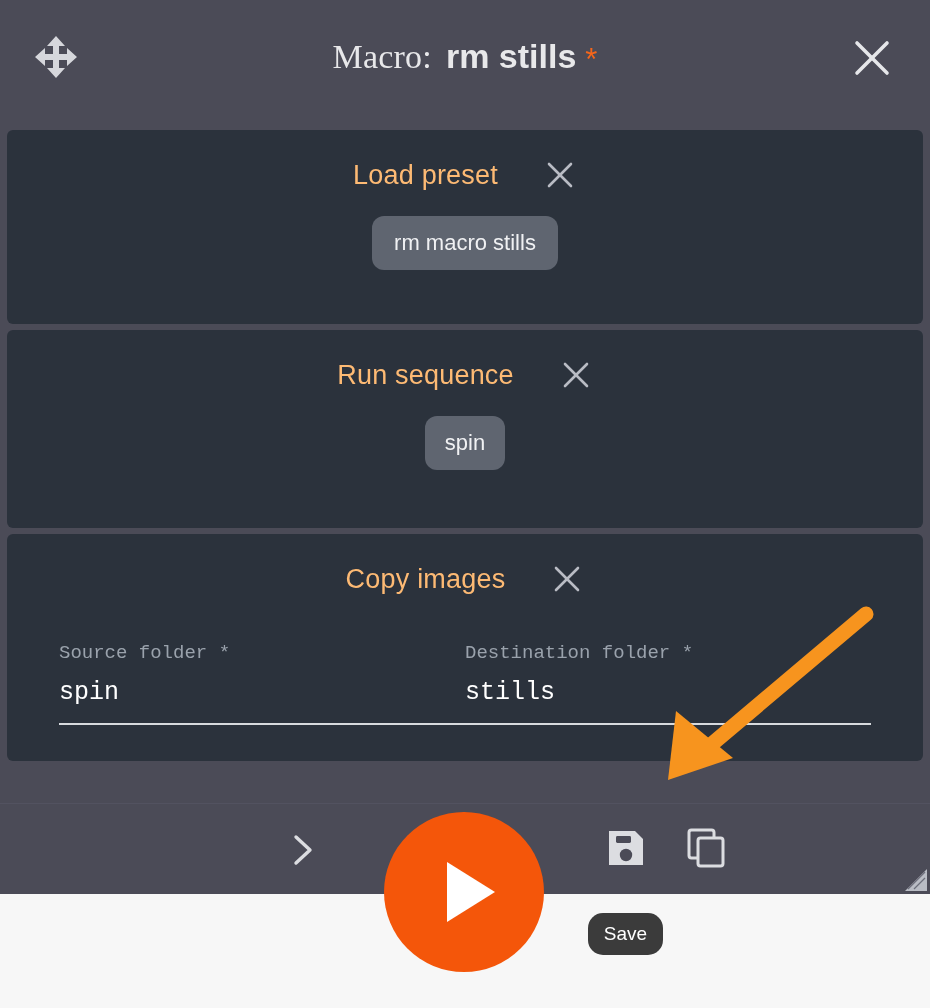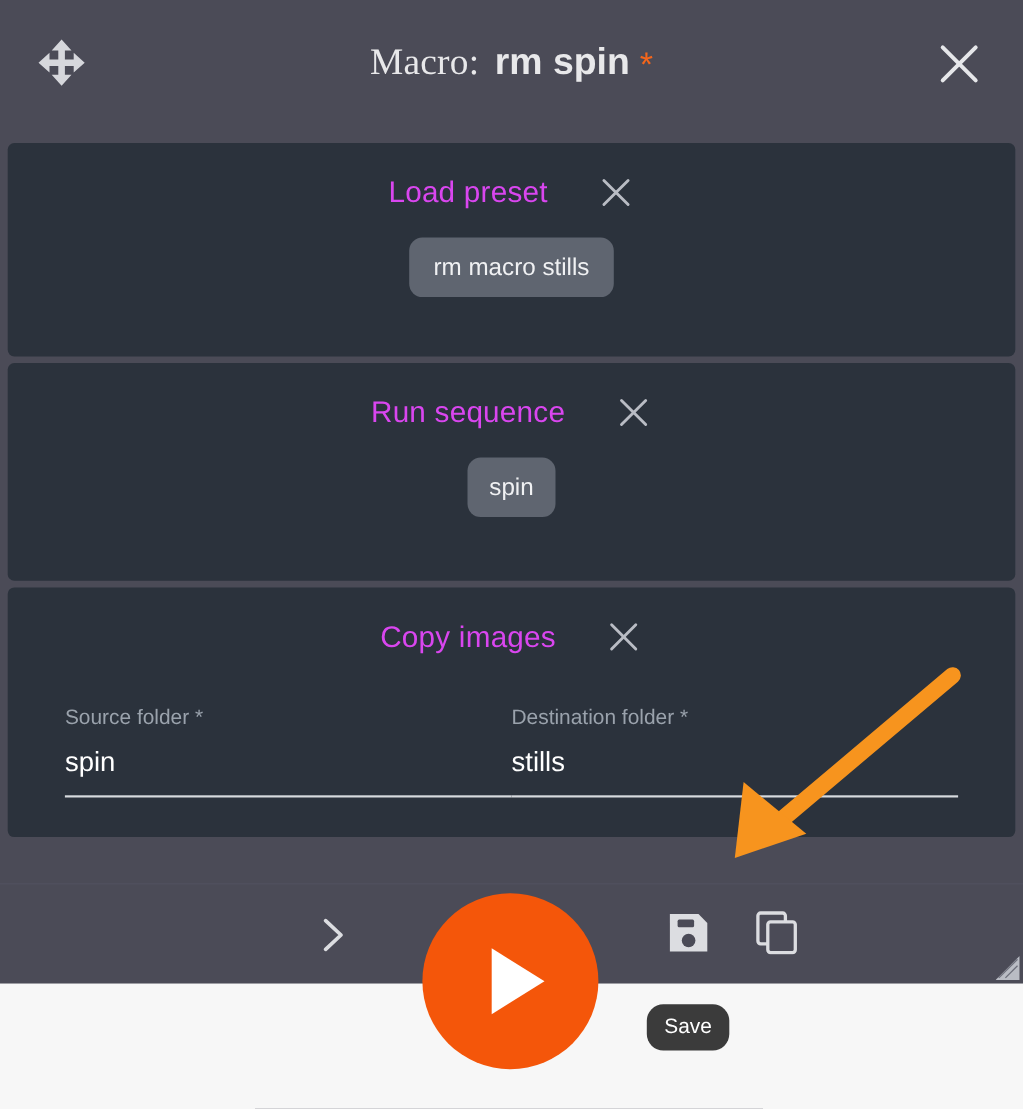--- a/index.html
+++ b/index.html
@@ -90,21 +90,21 @@
     position: relative;
     box-sizing: border-box;
   }
   .card-head {
     display: flex;
     align-items: center;
     justify-content: center;
     padding-top: 28px;
   }
   .card-title {
-    color: #d946ef;
+    color: #fdba74;
     font-size: 27px;
     font-weight: 400;
     letter-spacing: 0.2px;
   }
   .card-close {
     width: 34px;
     height: 34px;
     margin-left: 45px;
     cursor: pointer;
     flex: none;
@@ -130,20 +130,21 @@
   
   .card-preset   { height: 194px; }
   .card-sequence { height: 198px; }
   .card-copy     { height: 227px; }
 
   
   .fields {
     display: flex;
     padding: 0 52px;
     margin-top: 46px;
+    font-family: Liberation Mono, monospace;
   }
   .field {
     flex: 1;
     min-width: 0;
   }
   .field-label {
     color: #9aa2ac;
     font-size: 19px;
     margin-bottom: 14px;
   }
@@ -265,21 +266,21 @@
 
   <div class="titlebar">
 
     <div class="move-handle">
       <svg width="48" height="48" viewBox="0 0 48 48">
         <path d="M24 3 L33 13 L27 13 L27 21 L35 21 L35 15 L45 24 L35 33 L35 27 L27 27 L27 35 L33 35 L24 45 L15 35 L21 35 L21 27 L13 27 L13 33 L3 24 L13 15 L13 21 L21 21 L21 13 L15 13 Z" fill="#d6d7dc"></path>
       </svg>
     </div>
 
     <div class="titletext">
-      <span class="t-prefix">Macro:</span><span class="t-name">rm spin</span><span class="t-star">*</span>
+      <span class="t-prefix">Macro:</span><span class="t-name">rm stills</span><span class="t-star">*</span>
     </div>
 
     <div class="close-btn">
       <svg width="44" height="44" viewBox="0 0 44 44">
         <line x1="7" y1="7" x2="37" y2="37" stroke="#e6e7ea" stroke-width="3.6" stroke-linecap="round"></line>
         <line x1="37" y1="7" x2="7" y2="37" stroke="#e6e7ea" stroke-width="3.6" stroke-linecap="round"></line>
       </svg>
     </div>
   </div>
 

